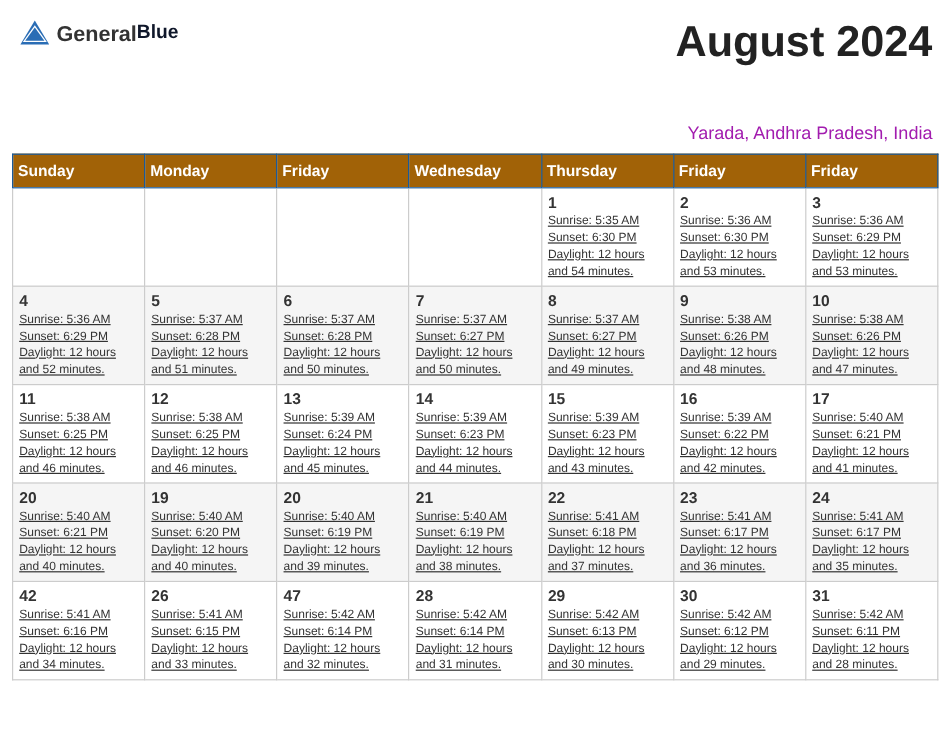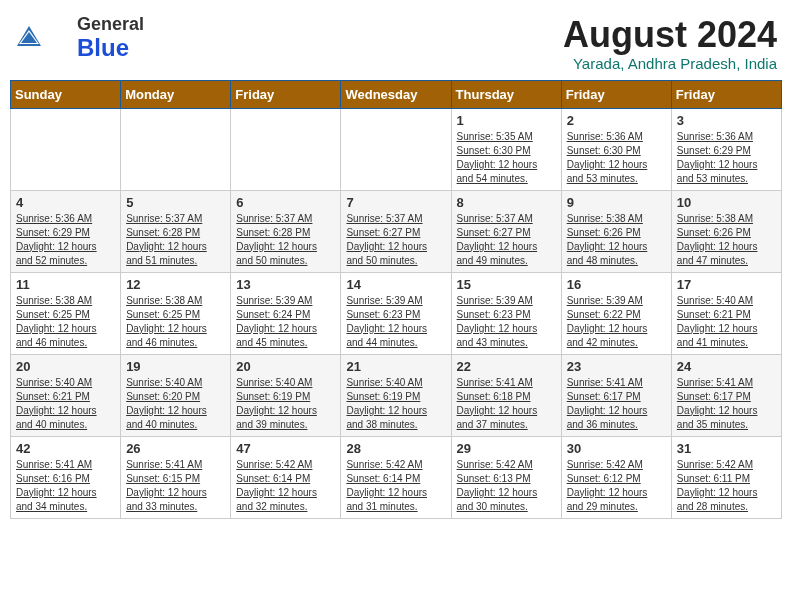--- a/index.html
+++ b/index.html
@@ -17,50 +17,50 @@
       margin-bottom: 8px;
       padding: 5px 5px 0 5px;
     }
     .logo {
       display: flex;
       align-items: center;
       gap: 4px;
     }
     .logo-text {
       display: flex;
-      flex-direction: column;
+      flex-direction: row;
       line-height: 1.1;
-      margin-left: 30px;
     }
     .logo-general {
       font-size: 18px;
       font-weight: bold;
       color: #333;
     }
     .logo-blue {
-      font-size: 24px;
-      font-weight: bold;
-      color: #1d4ed8;
+      font-size: 16px;
+      font-weight: bold;
+      color: #0f172a;
     }
     .logo-icon {
       width: 28px;
       height: 28px;
     }
     .title-block {
       text-align: right;
     }
     .month-year {
       font-size: 36px;
       font-weight: bold;
       color: #222;
       line-height: 1.1;
     }
     .location {
       font-size: 15px;
-      color: #0f766e;
+      color: #a21caf;
+      margin-top: 48px;
     }
     table {
       width: 100%;
       border-collapse: collapse;
       table-layout: fixed;
     }
     th {
       background-color: #a16207;
       color: white;
       font-size: 13px;

